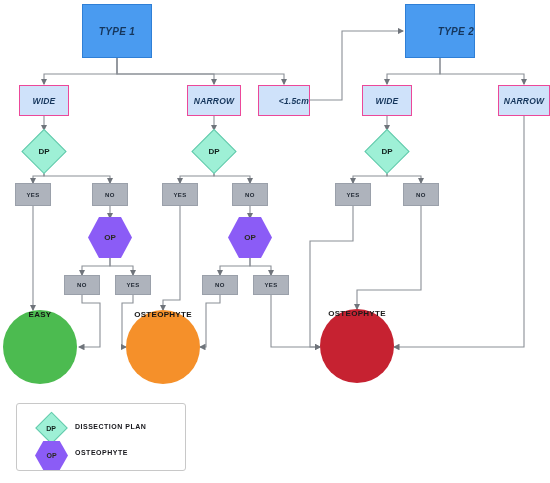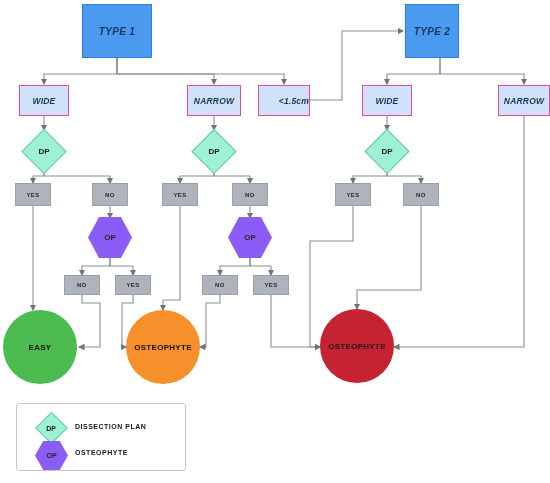--- a/index.html
+++ b/index.html
@@ -18,21 +18,21 @@
 
   .diamond{background:#9ef0d6;border:1px solid #63c9ab;}
   .diamond .dlabel{position:absolute;left:0;right:0;top:50%;transform:translateY(-50%) rotate(-45deg);
                    font-weight:bold;font-size:8px;color:#10201c;text-align:center;}
   .diamond-wrap{position:absolute;transform:rotate(45deg);}
 
   .hex{position:absolute;background:#8b5cf6;text-align:center;}
   .hexlabel{position:absolute;display:flex;align-items:center;justify-content:center;
             font-weight:bold;font-size:8px;color:#2a2a20;}
 
-  .circle{position:absolute;border-radius:50%;display:flex;align-items:center;justify-content:center;
+  .circle{position:absolute;border-radius:50%;display:flex;justify-content:center;
           font-weight:bold;font-size:8px;color:#141414;letter-spacing:.3px;}
   .c-easy{background:#4cbb50;}
   .c-diff{background:#f5902a;}
   .c-chal{background:#c62231;color:#1a1a1a;}
 
   #legend{position:absolute;left:16px;top:403px;width:168px;height:66px;background:#ffffff;
           border:1px solid #c8c8c8;border-radius:3px;}
   .leg-row{position:absolute;left:0;top:0;width:168px;height:33px;}
   .leg-text{position:absolute;left:58px;top:0;height:33px;display:flex;align-items:center;
             font-weight:bold;font-size:7px;color:#15151a;letter-spacing:.5px;}
@@ -97,21 +97,21 @@
 
       <path d="M421,206 L421,290 L357,290 L357,309"></path>
 
       <path d="M524,116 L524,347 L394,347"></path>
     </g>
   </svg>
 
   <div class="node type-box" style="left:82px;top:4px;width:70px;height:54px;">
     <span>TYPE 1</span>
   </div>
-  <div class="node type-box" style="left:405px;top:4px;width:54px;height:54px;">
+  <div class="node type-box" style="left:405px;top:4px;width:70px;height:54px;justify-content:flex-end;">
     <span>TYPE 2</span>
   </div>
 
   <div class="node cat-box" style="left:19px;top:85px;width:50px;height:31px;">
     <span>WIDE</span>
   </div>
   <div class="node cat-box" style="left:187px;top:85px;width:54px;height:31px;">
     <span>NARROW</span>
   </div>
   <div class="node cat-box" style="left:258px;top:85px;width:52px;height:31px;justify-content:flex-end;">

